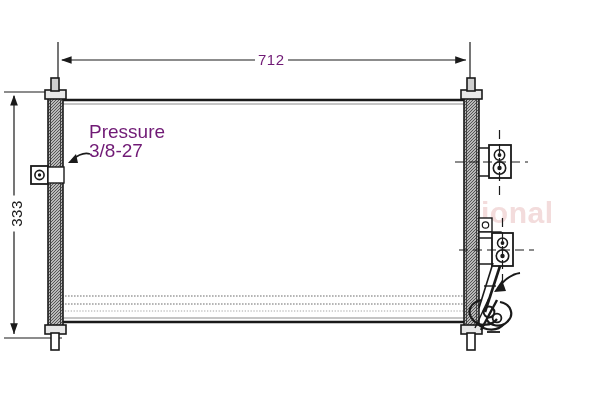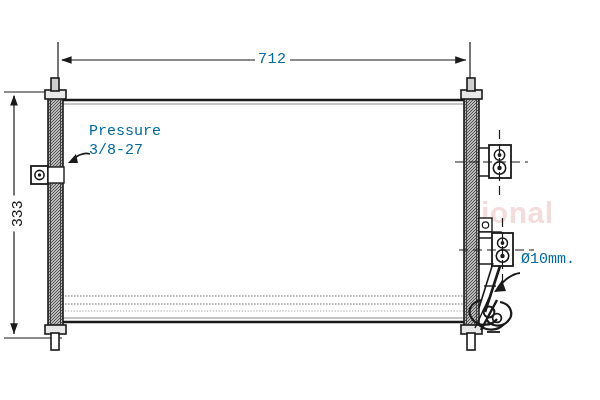--- a/index.html
+++ b/index.html
@@ -28,26 +28,26 @@
     font-size: 30px;
     line-height: 30px;
     letter-spacing: 0.5px;
     color: #f3dcdc;
     white-space: nowrap;
   }
   .wm-text span { display: block; }
 
   .label {
     position: absolute;
-    font-family: Liberation Mono, monospace;
-    color: #0369a1;
+    font-family: Liberation Sans, sans-serif;
+    color: #701a75;
     white-space: nowrap;
   }
   .dim-label { font-size: 15px; letter-spacing: 0.5px; background: #fff; padding: 0 3px; }
-  .callout { font-size: 15px; line-height: 19px; }
+  .callout { font-size: 19px; line-height: 19px; }
   .vert-label {
     position: absolute;
     font-size: 15px;
     letter-spacing: 0.5px;
     transform: rotate(-90deg);
     transform-origin: center center;
     background: #fff;
     padding: 0 3px;
     color: #1a1a1a;
   }
@@ -210,15 +210,14 @@
 
   <div class="label dim-label" style="left:255px; top:51px;">712</div>
 
   <div class="vert-label" style="left:-2px; top:205px; width:36px; text-align:center;">333</div>
 
   <div class="label callout" style="left:89px; top:122px;">
     <div>Pressure</div>
     <div>3/8-27</div>
   </div>
 
-  <div class="label callout" style="left:521px; top:250px;">Ø10mm.</div>
 
 </div>
 
 </body></html>

